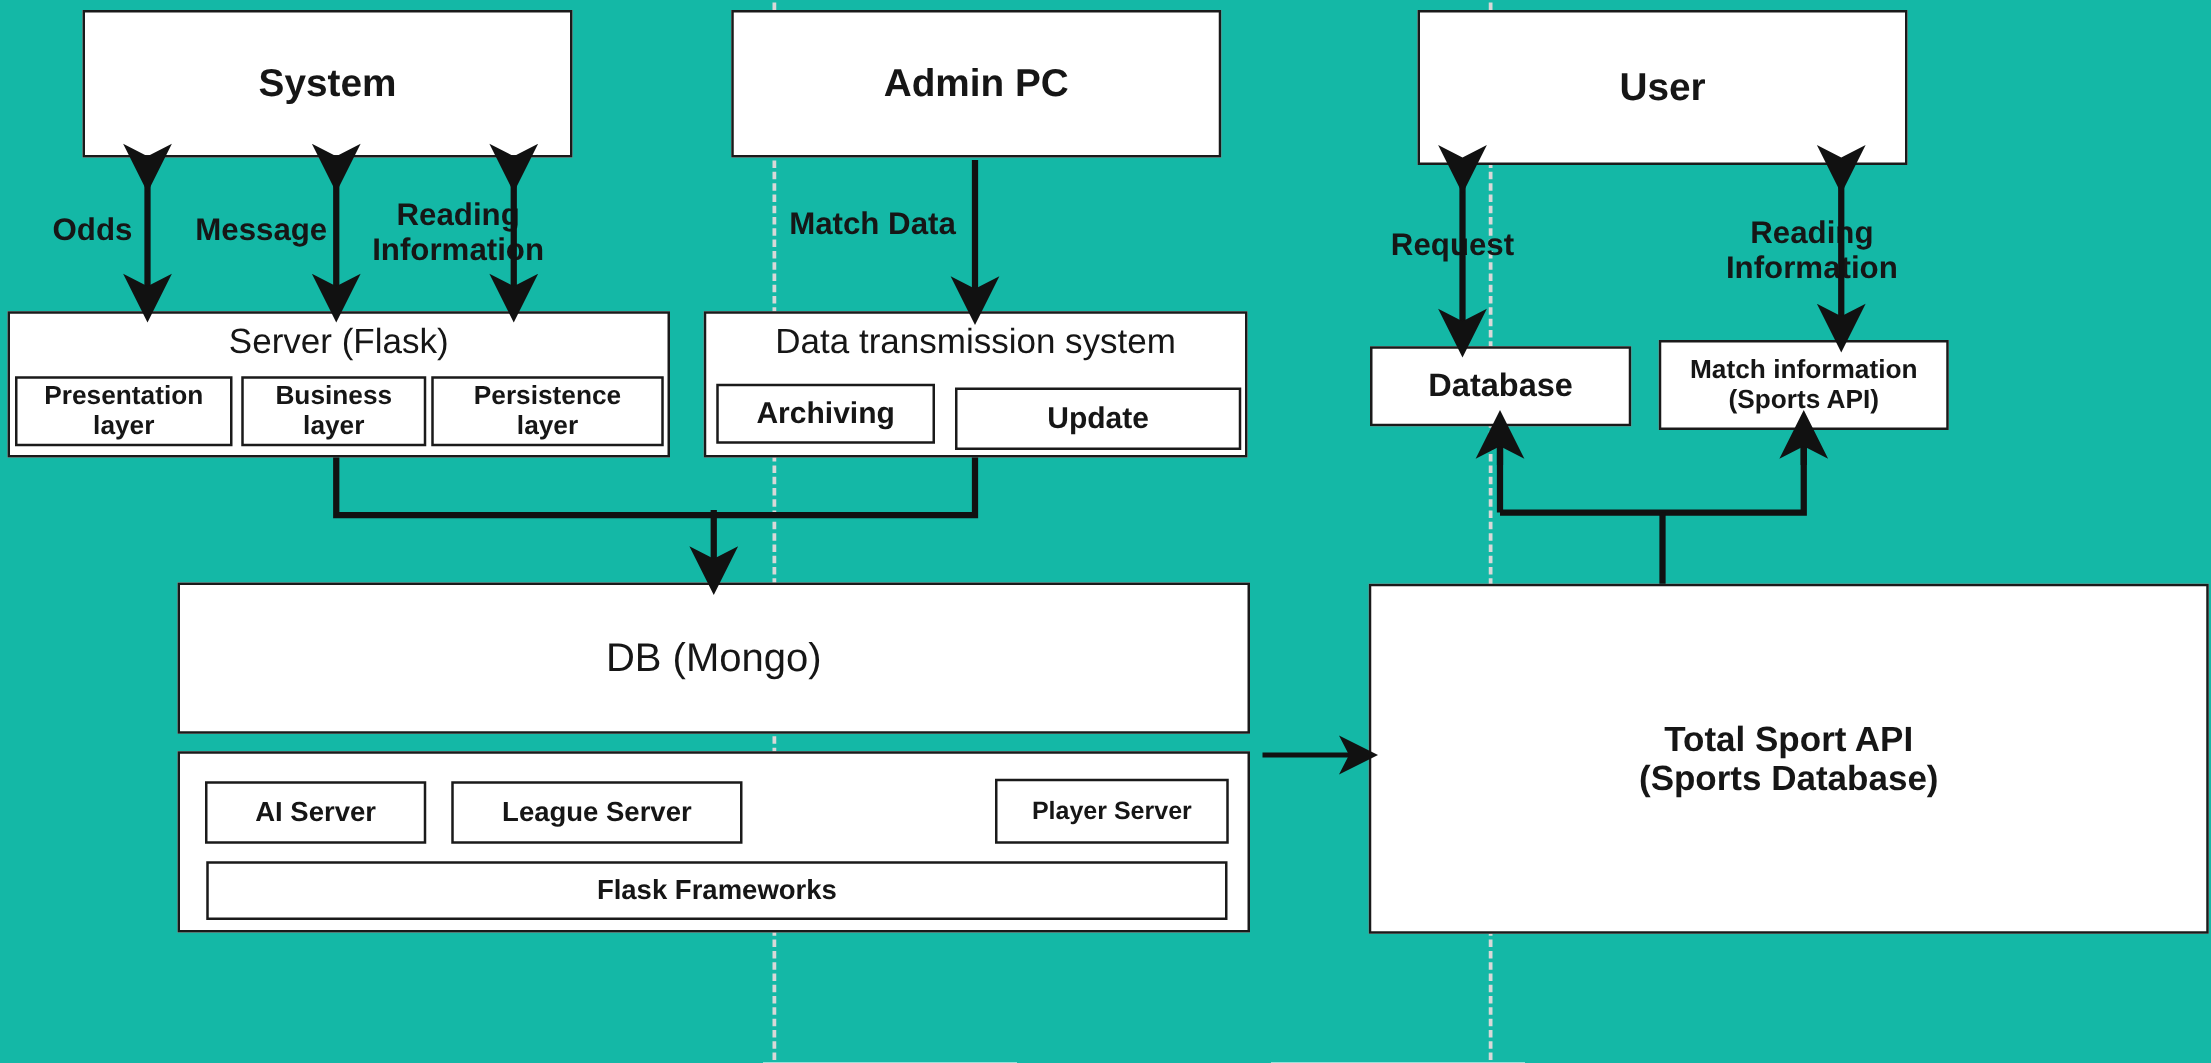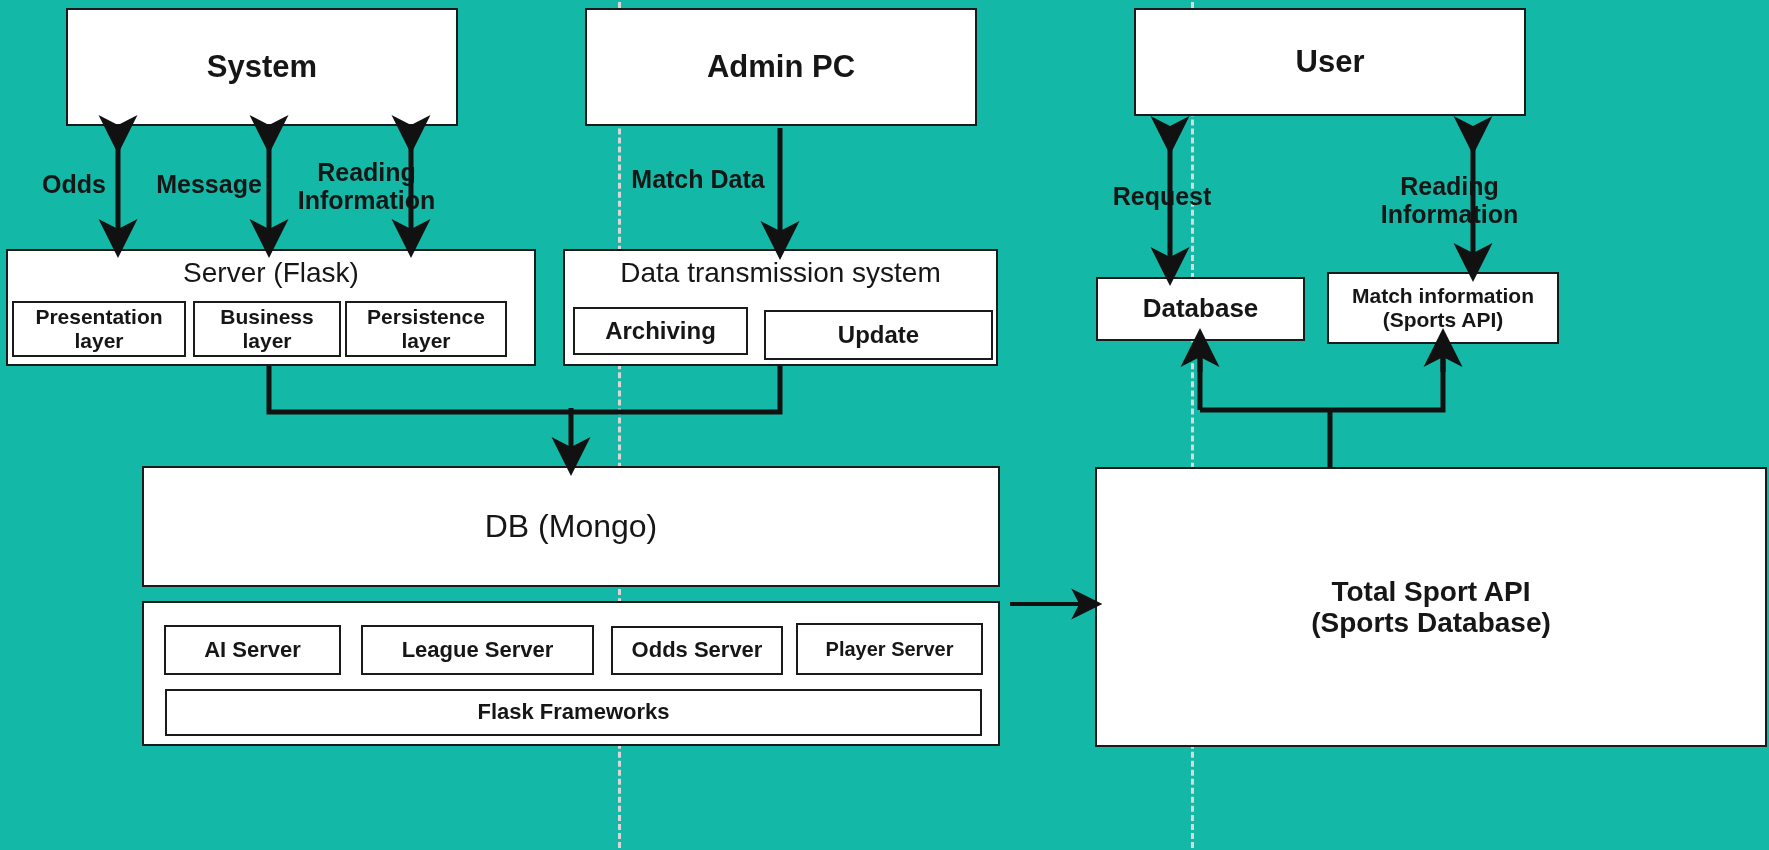--- a/index.html
+++ b/index.html
@@ -56,21 +56,21 @@
   <div class="vdash" style="left:1191px; top:2px; height:846px;"></div>
 
   <div class="box hdr-title" style="left:66px; top:8px; width:392px; height:118px;">
     <span>System</span>
   </div>
 
   <div class="box hdr-title" style="left:585px; top:8px; width:392px; height:118px;">
     <span>Admin PC</span>
   </div>
 
-  <div class="box hdr-title" style="left:1134px; top:8px; width:392px; height:108px;">
+  <div class="box hdr-title" style="left:1134px; top:8px; width:392px; height:124px;">
     <span>User</span>
   </div>
 
   <div class="lbl" style="left:24px; top:170px; width:100px; font-size:25px;">Odds</div>
 
   <div class="lbl" style="left:145px; top:170px; width:128px; font-size:25px;">Message</div>
 
   <div class="lbl" style="left:274px; top:158px; width:185px; font-size:25px;">Reading
 Information</div>
 
@@ -85,21 +85,21 @@
     <div class="sect-title" style="text-align:center; margin-top:6px;">Server (Flask)</div>
   </div>
   <div class="box bold" style="left:12px; top:301px; width:174px; height:56px; font-size:21px;">
     <span style="white-space:pre-line;">Presentation
 layer</span>
   </div>
   <div class="box bold" style="left:193px; top:301px; width:148px; height:56px; font-size:21px;">
     <span style="white-space:pre-line;">Business
 layer</span>
   </div>
-  <div class="box bold" style="left:345px; top:301px; width:162px; height:56px; font-size:21px;">
+  <div class="box bold" style="left:345px; top:301px; width:186px; height:56px; font-size:21px;">
     <span style="white-space:pre-line;">Persistence
 layer</span>
   </div>
 
   <div class="box" style="left:563px; top:249px; width:435px; height:117px; display:block;">
     <div class="sect-title" style="text-align:center; margin-top:6px;">Data transmission system</div>
   </div>
   <div class="box bold" style="left:573px; top:307px; width:175px; height:48px; font-size:24px;">
     <span>Archiving</span>
   </div>
@@ -119,23 +119,20 @@
     <span>DB (Mongo)</span>
   </div>
 
   <div class="box" style="left:142px; top:601px; width:858px; height:145px; display:block;"></div>
 
   <div class="box bold" style="left:164px; top:625px; width:177px; height:50px; font-size:22px;">
     <span>AI Server</span>
   </div>
   <div class="box bold" style="left:361px; top:625px; width:233px; height:50px; font-size:22px;">
     <span>League Server</span>
-  </div>
-  <div class="box bold" style="left:611px; top:626px; width:172px; height:49px; font-size:22px;">
-    <span>Odds Server</span>
   </div>
   <div class="box bold" style="left:796px; top:623px; width:187px; height:52px; font-size:20px;">
     <span>Player Server</span>
   </div>
   <div class="box bold" style="left:165px; top:689px; width:817px; height:47px; font-size:22px;">
     <span>Flask Frameworks</span>
   </div>
 
   <div class="box bold" style="left:1095px; top:467px; width:672px; height:280px; font-size:28px;">
     <span style="white-space:pre-line;">Total Sport API

